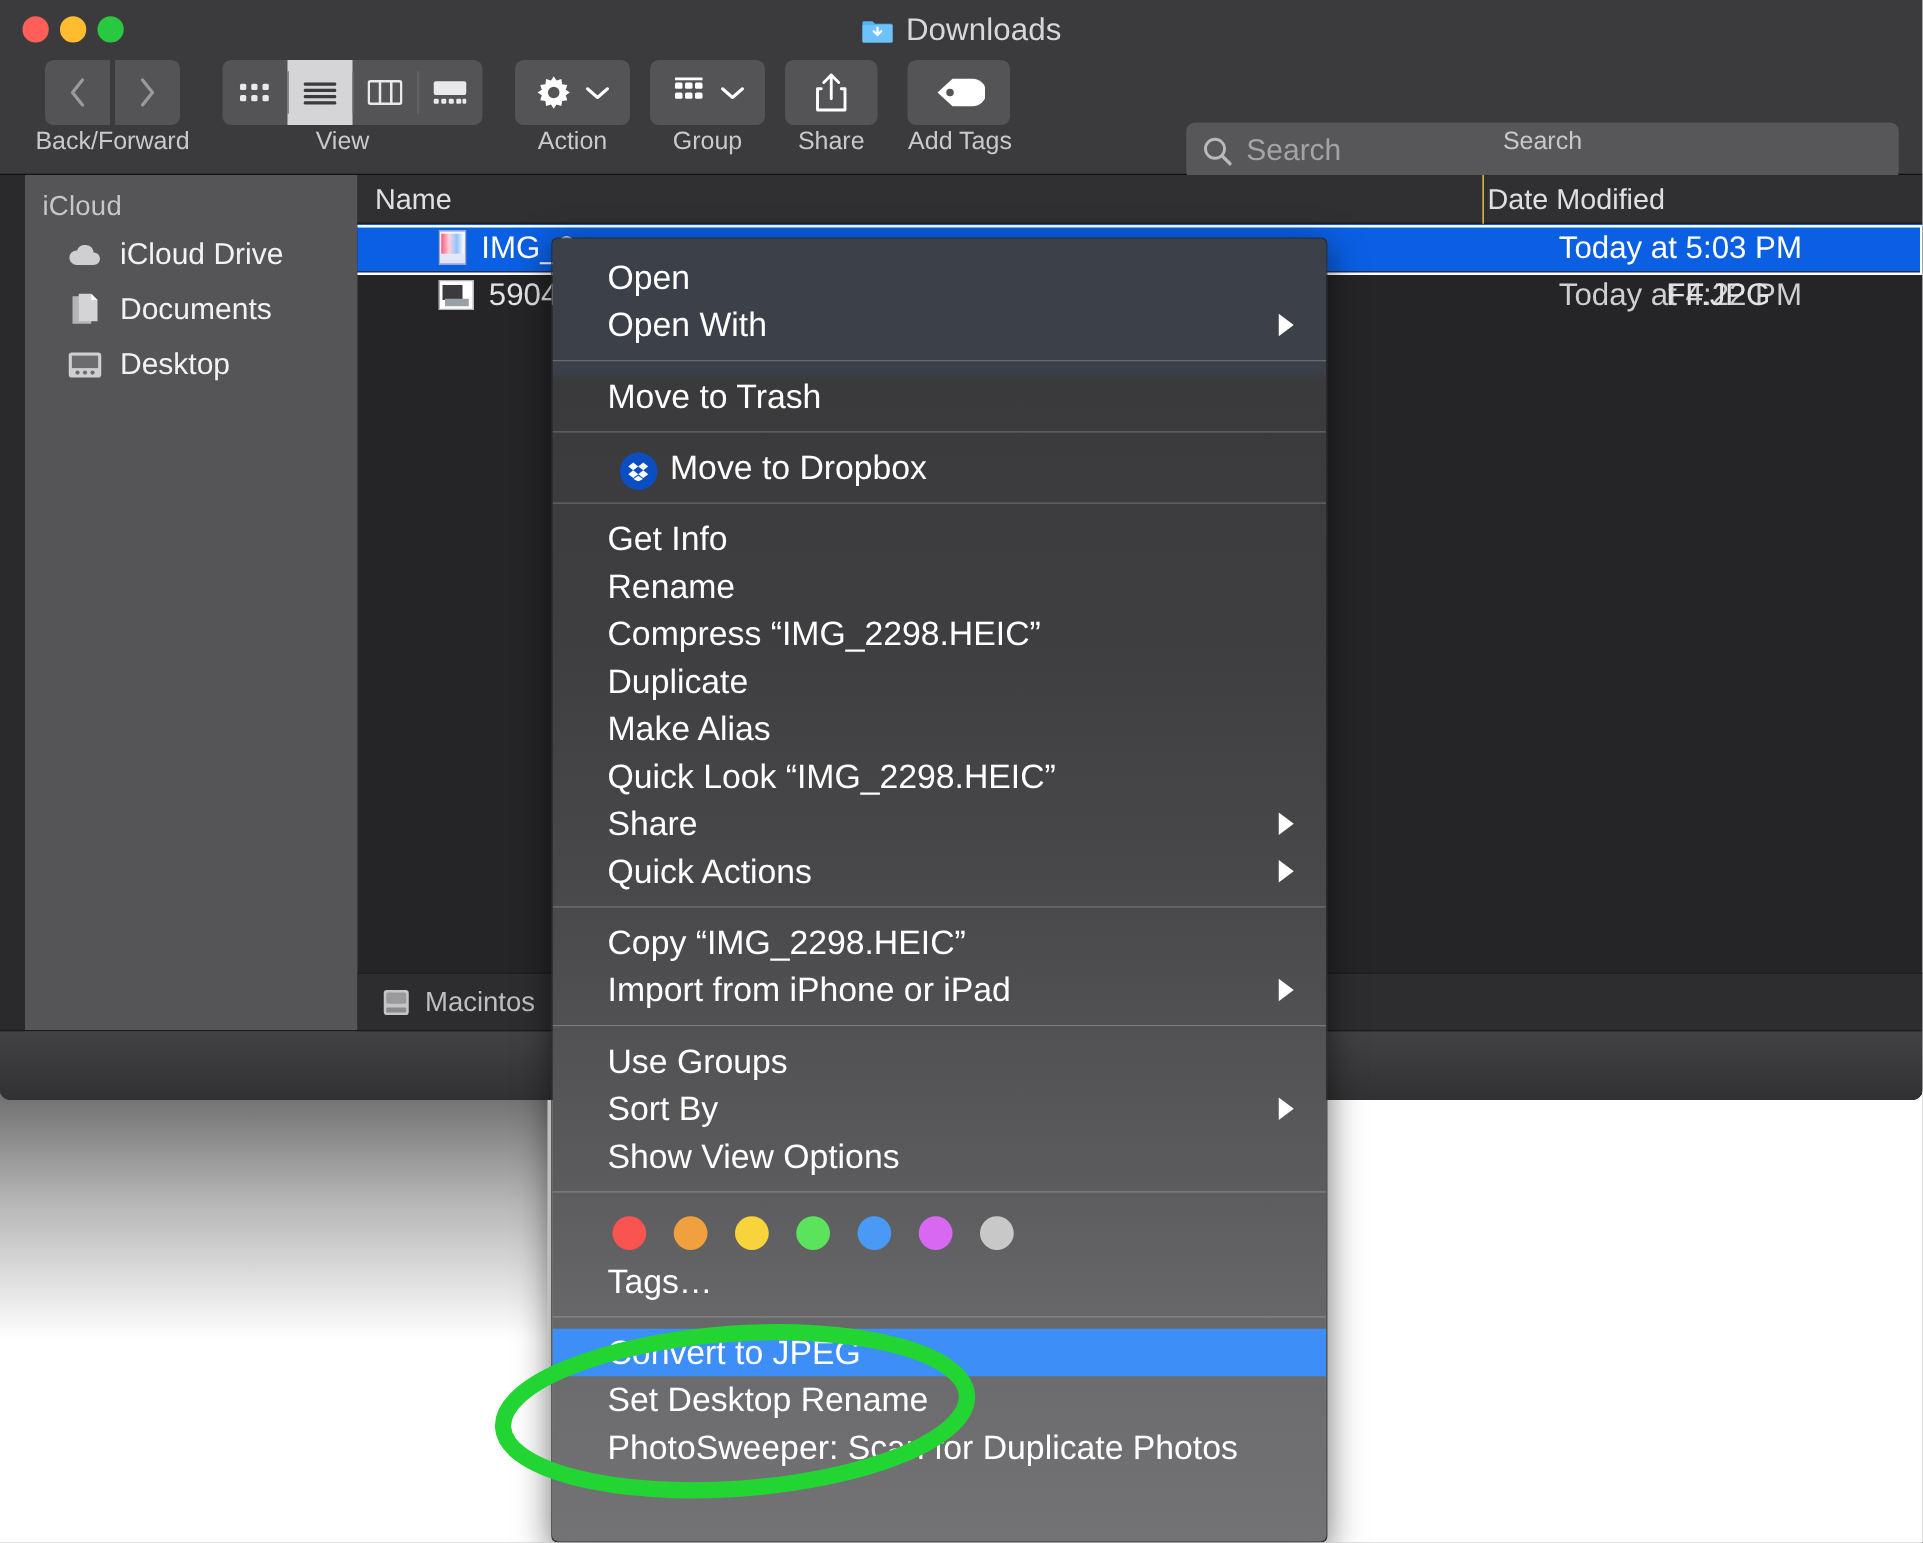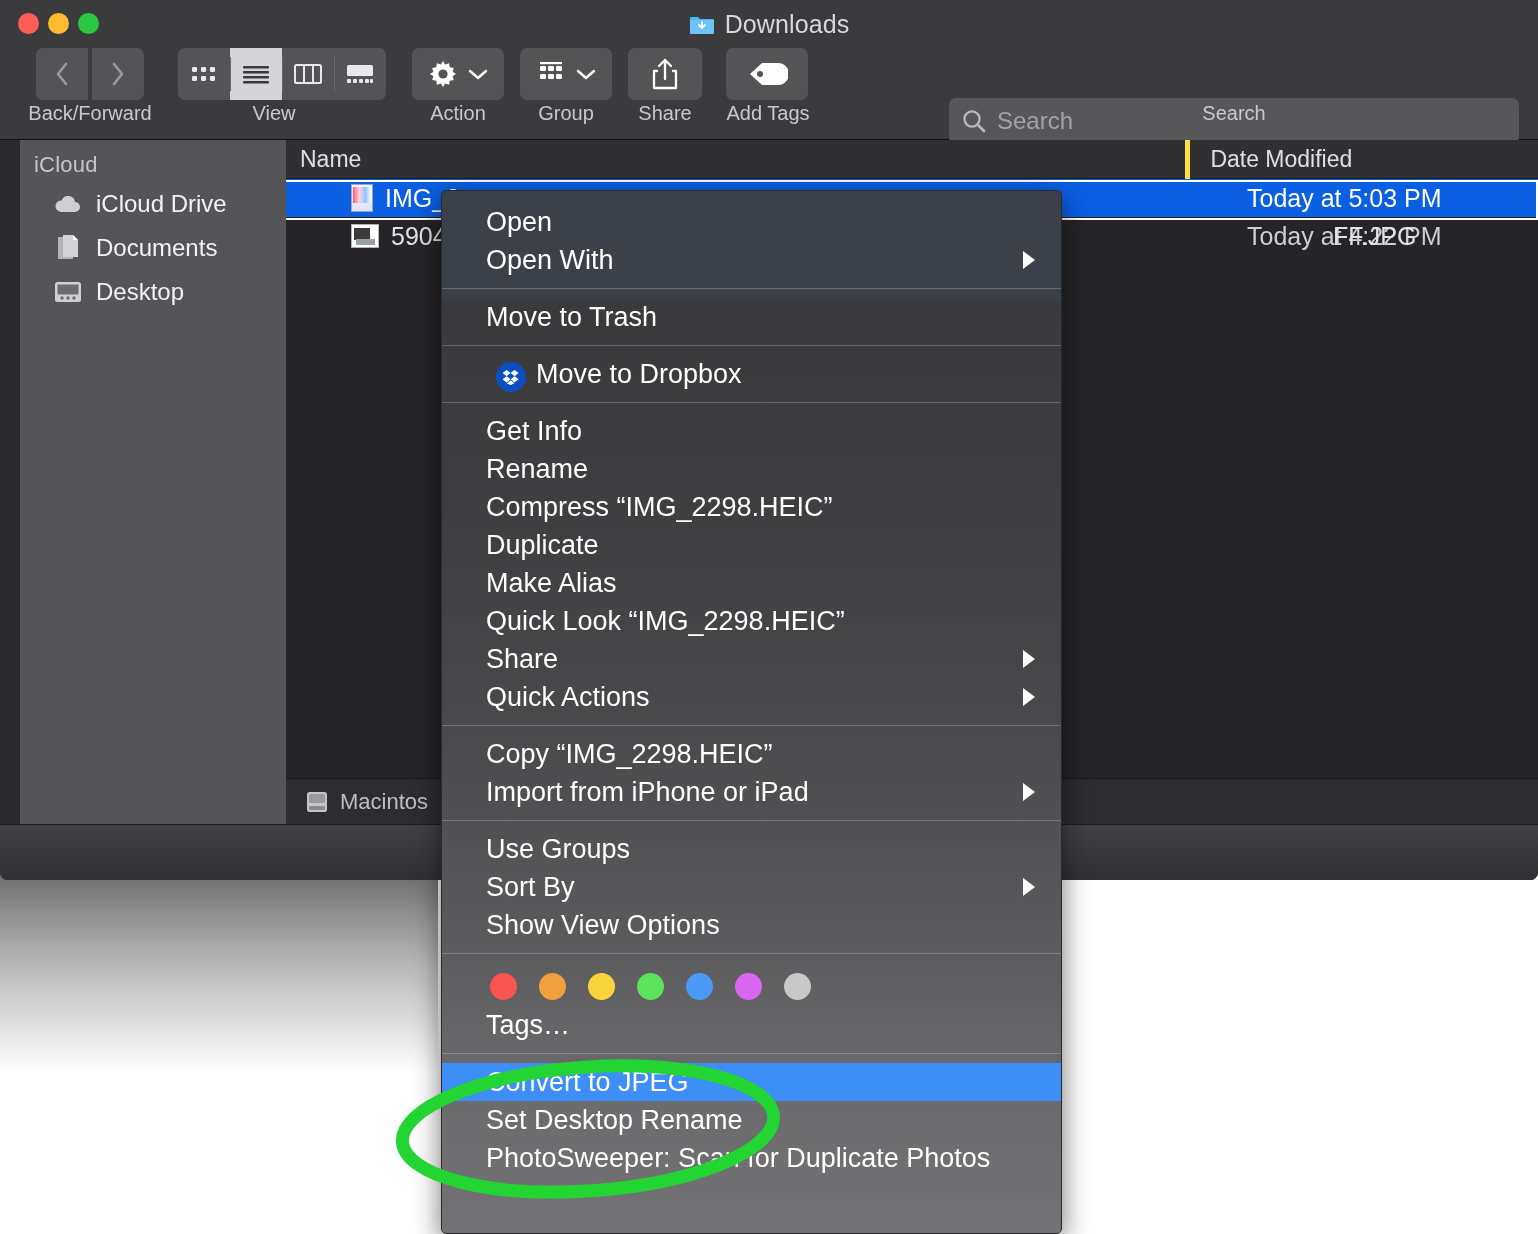--- a/index.html
+++ b/index.html
@@ -104,21 +104,21 @@
   }
   .col-head {
     position: relative; height: 39px; background: #303032;
     border-bottom: 1px solid #1a1a1c; display: flex; align-items: center; text-align: right;
   }
   .col-head .ch {
     font-size: 23px; color: #e0e0e2; padding-left: 14px; height: 39px;
     display: flex; align-items: center;
   }
   .col-head .ch.name { width: 941px; }
-  .col-head .ch.date { width: 368px; border-left: 5px solid #fde047; padding-left: 20px; }
+  .col-head .ch.date { width: 368px; border-left: 1px solid #fde047; padding-left: 3px; }
 
   .row {
     display: flex; align-items: center; height: 38px; font-size: 25px; color: #e3e3e5;
   }
   .row.selected { background: #0a5fe3; color: #ffffff; }
   .row .c-name { width: 941px; display: flex; align-items: center; gap: 12px; padding-left: 65px; }
   .row .c-date { width: 311px; padding-left: 20px; }
   .row.selected .c-date { color: #ffffff; }
   .row .c-date { color: #cfcfd1; }
   .row-sel-outline {

